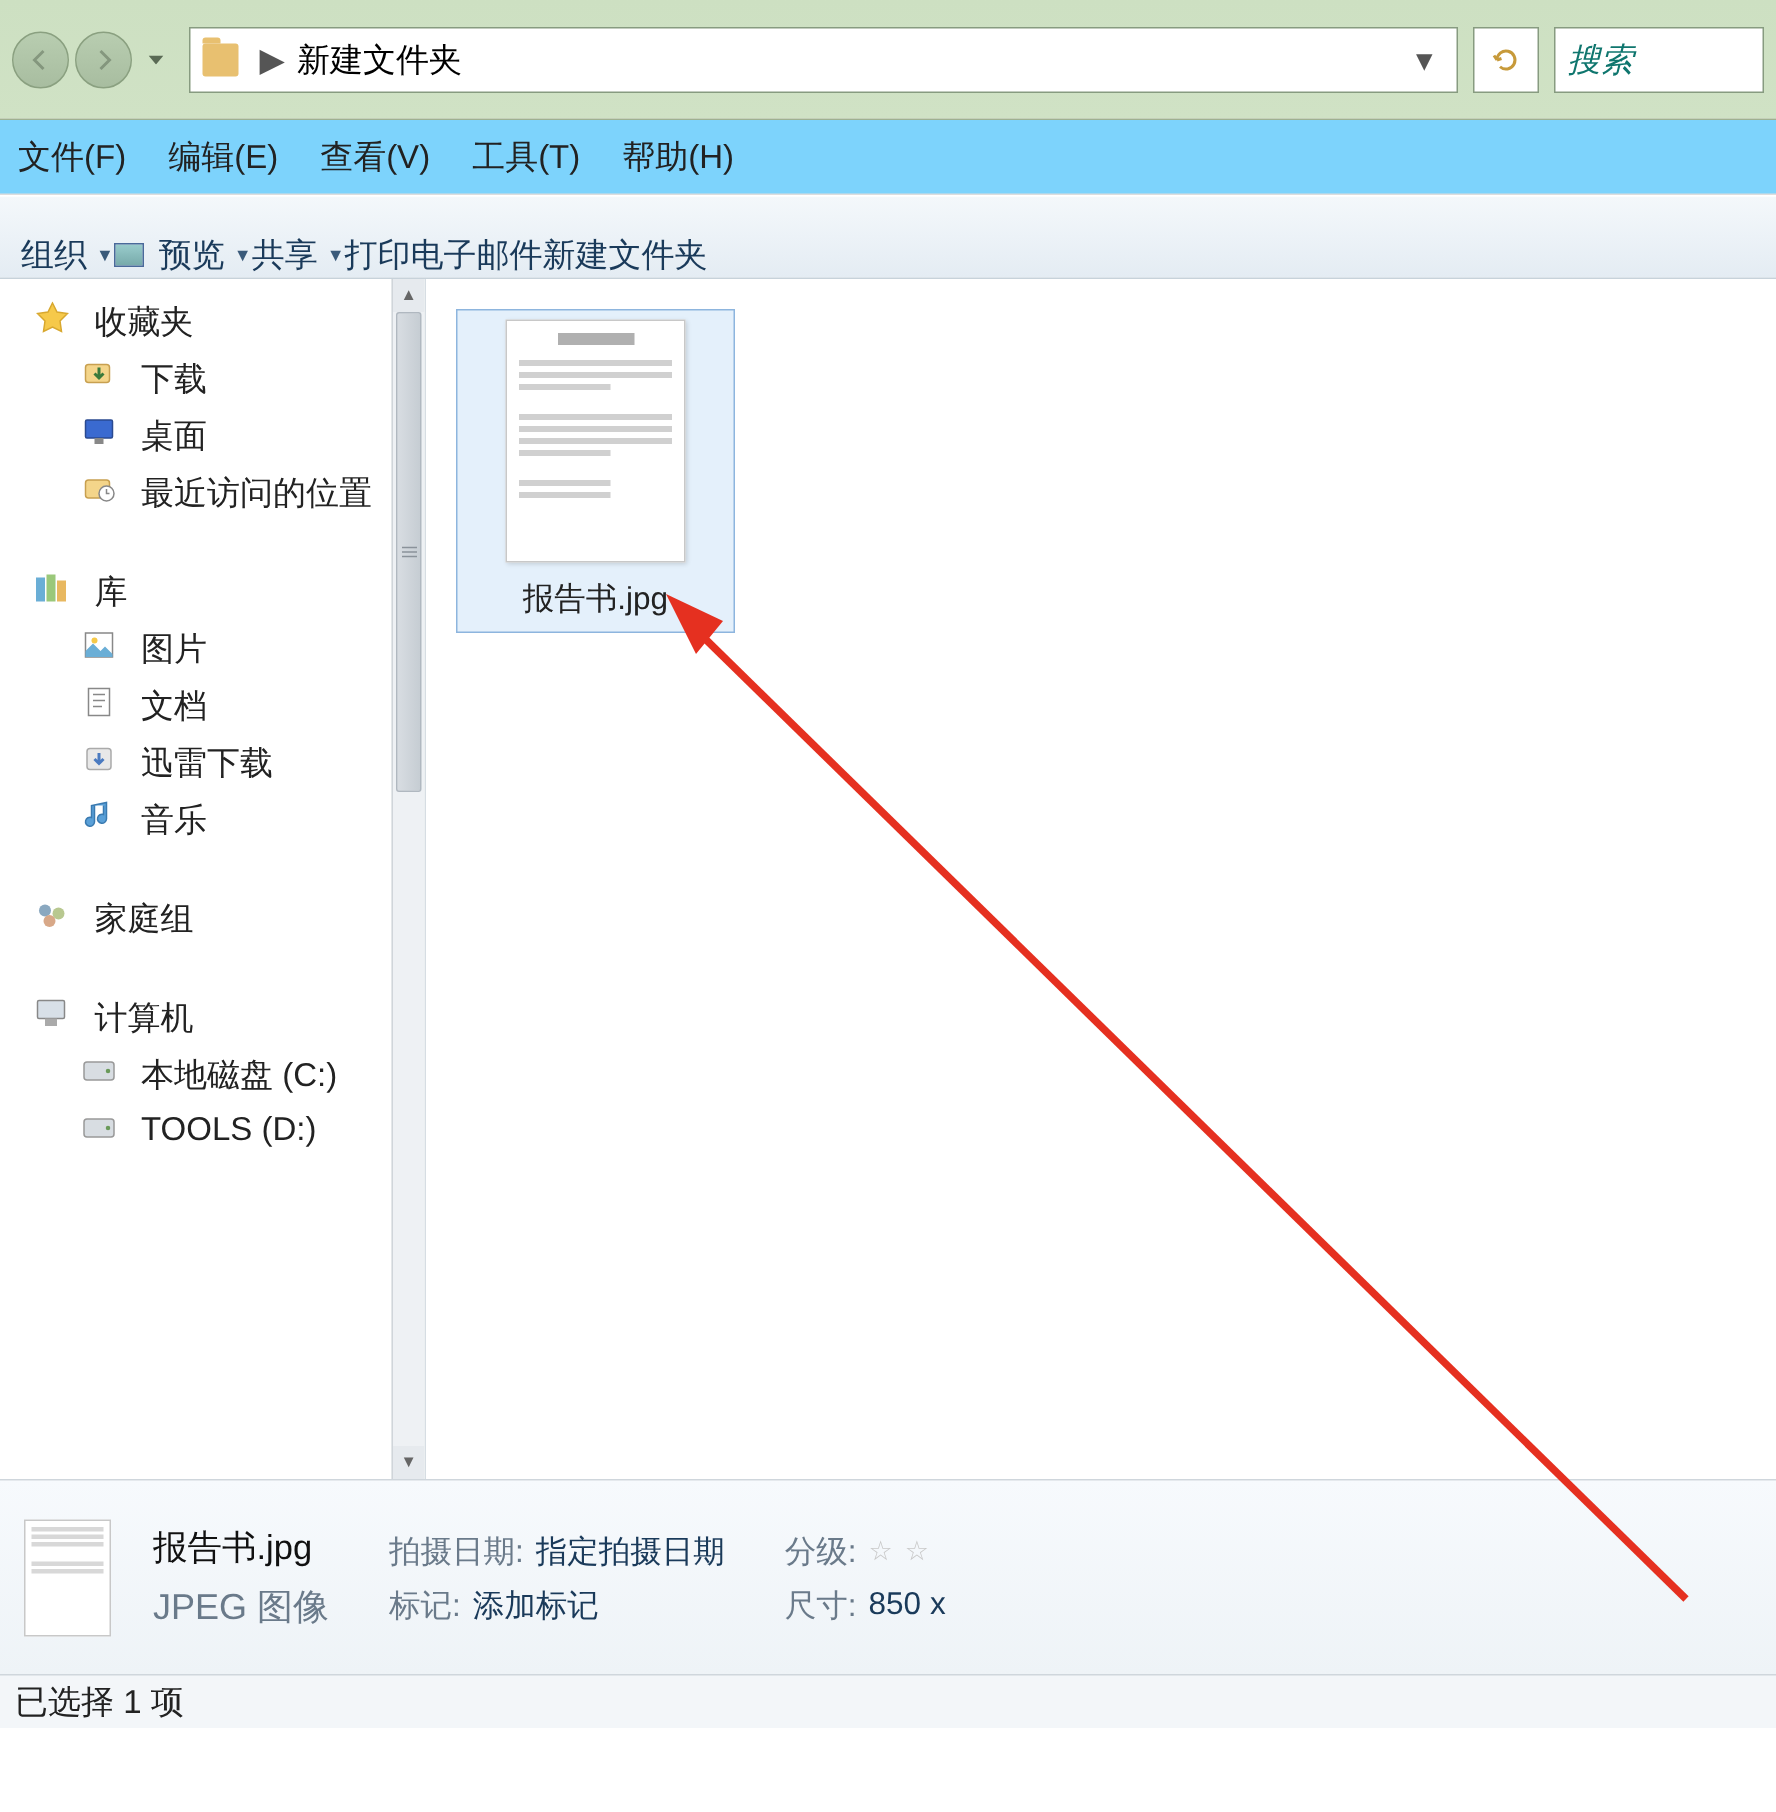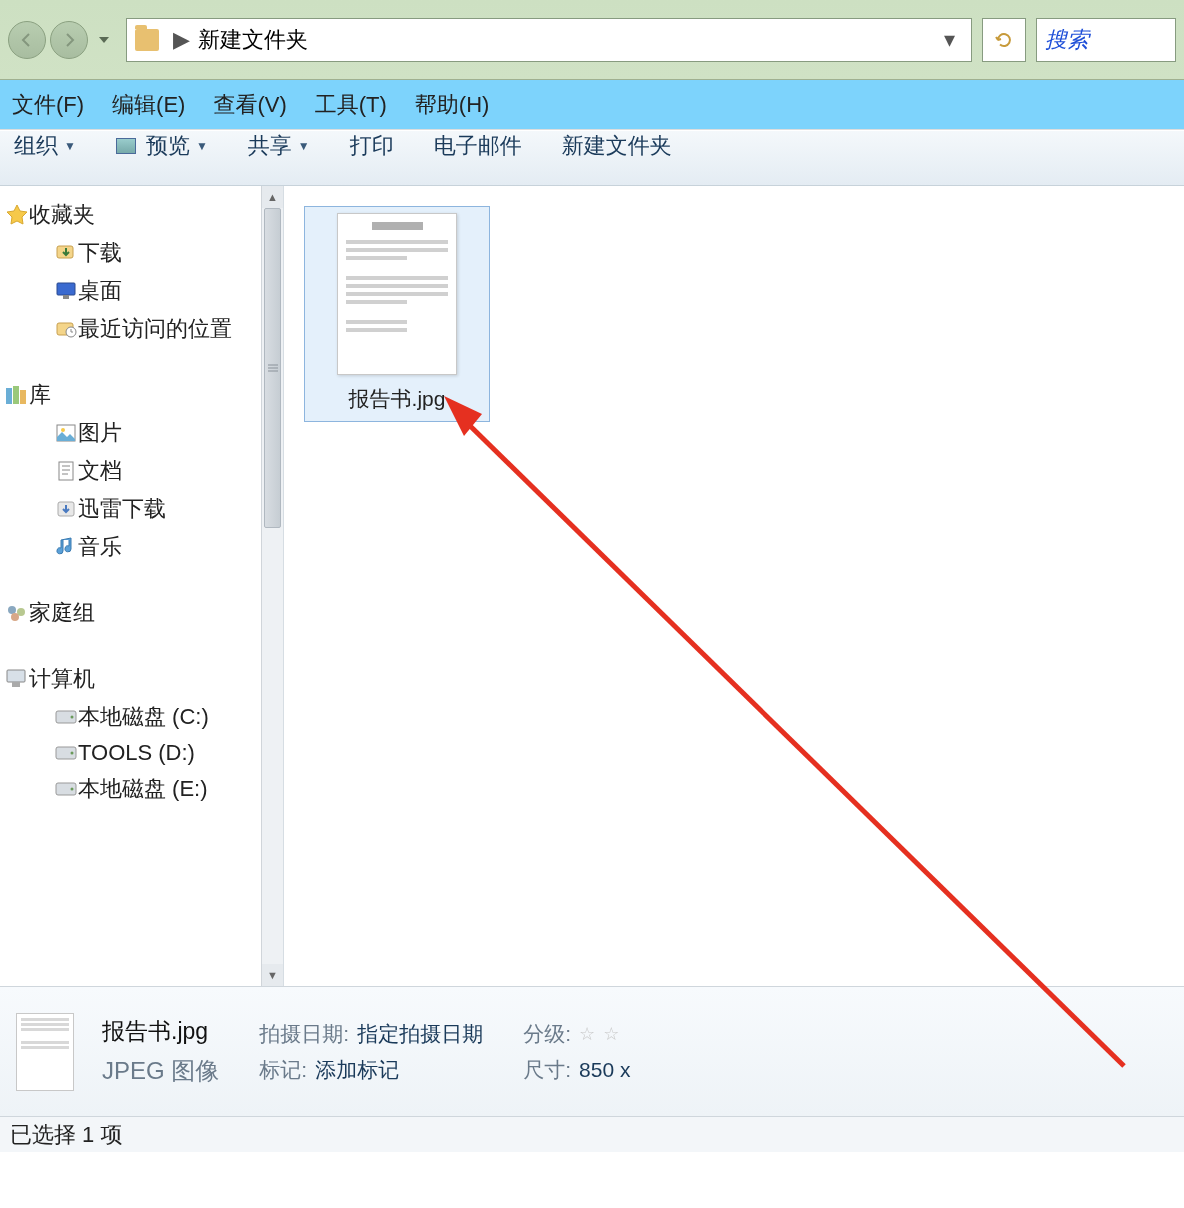--- a/index.html
+++ b/index.html
@@ -8,45 +8,45 @@
 
 .navbar { height:80px; background:linear-gradient(#cde0c2,#d0e2c5); display:flex; align-items:center; padding:0 8px; border-bottom:1px solid #a0b090; }
 .nav-btn { width:38px; height:38px; border-radius:50%; background:linear-gradient(#b8cdb0,#a8bda0); border:1px solid #8aa080; margin-right:4px; display:flex; align-items:center; justify-content:center; }
 .nav-btn svg{opacity:.5}
 .drop { width:24px; height:38px; display:flex; align-items:center; justify-content:center; }
 .addr { flex:1; height:44px; background:#fff; border:1px solid #879b80; margin:0 10px; display:flex; align-items:center; padding:0 8px; font-size:22px; }
 .addr .folder-ic{width:24px;height:22px;background:#e8c070;border-radius:2px;margin-right:6px;position:relative}
 .addr .folder-ic:before{content:"";position:absolute;top:-4px;left:0;width:12px;height:4px;background:#e8c070;border-radius:2px 2px 0 0}
 .addr .chev{margin:0 8px;color:#555}
 .refresh{width:44px;height:44px;background:#fff;border:1px solid #879b80;display:flex;align-items:center;justify-content:center;margin-right:10px}
-.search{flex:0 0 140px;height:44px;background:#fff;border:1px solid #879b80;display:flex;align-items:center;padding:0 8px;color:#1d4ed8;font-size:22px;font-style:italic}
+.search{flex:0 0 140px;height:44px;background:#fff;border:1px solid #879b80;display:flex;align-items:center;padding:0 8px;color:#0f766e;font-size:22px;font-style:italic}
 
 
 .menubar{height:50px;display:flex;align-items:center;padding:0 12px;gap:28px;font-size:22px;color:#222;background:#7dd3fc;border-bottom:1px solid #ddd}
 .menubar span{cursor:default}
 
 
-.toolbar{height:56px;background:linear-gradient(#f4f8fb,#e4ecf3);border-bottom:1px solid #c7d2da;border-top:1px solid #fff;display:flex;align-items:flex-start;padding:0 14px;gap:40px;font-size:22px;color:#1a3a5a}
+.toolbar{height:56px;background:linear-gradient(#f4f8fb,#e4ecf3);border-bottom:1px solid #c7d2da;border-top:1px solid #fff;display:flex;align-items:flex-end;padding:0 14px;font-size:22px;color:#1a3a5a}
 .toolbar .tb{display:flex;align-items:center;gap:6px}
 .toolbar .drop-arr{font-size:12px;color:#3a5a7a}
 .preview-ic{width:20px;height:16px;border:1px solid #4a6a9a;background:linear-gradient(#9cc,#7aa);margin-right:4px}
 
 
 .body{display:flex;height:800px}
 .sidebar{width:284px;border-right:1px solid #d6dde3;background:#fff;overflow:hidden;position:relative}
 .scrollbar{position:absolute;right:0;top:0;width:22px;height:100%;background:#eef1f4;border-left:1px solid #d0d5da}
 .scroll-up,.scroll-dn{height:22px;display:flex;align-items:center;justify-content:center;font-size:11px;color:#666;background:#e6eaee}
 .scroll-track{position:absolute;top:22px;bottom:22px;left:0;right:0}
 .scroll-thumb{position:absolute;left:2px;right:2px;top:0;height:320px;background:linear-gradient(90deg,#d8dde2,#c6cdd3);border:1px solid #b0b8c0;border-radius:2px}
 .scroll-grip{position:absolute;top:50%;left:50%;transform:translate(-50%,-50%);display:flex;flex-direction:column;gap:2px}
 .scroll-grip span{width:10px;height:1px;background:#8a929a}
 
 .tree{padding:10px 0;font-size:22px;color:#222}
 .tree-group{margin-bottom:28px}
-.tree-item{display:flex;align-items:center;gap:0;padding:4px 0 4px 5px;white-space:nowrap}
+.tree-item{display:flex;align-items:flex-start;gap:16px;padding:4px 0 4px 23px;white-space:nowrap}
 .tree-item.child{padding-left:54px}
 .ic{width:24px;height:24px;flex:none;display:flex;align-items:center;justify-content:center}
 
 .main{flex:1;background:#fff;position:relative;padding:20px}
 .file-tile{width:186px;height:216px;border:1px solid #8db5de;background:#e4f0fb;padding:6px;display:flex;flex-direction:column;align-items:center}
 .thumb{width:120px;height:162px;background:#fff;border:1px solid #c8c8c8;box-shadow:1px 1px 3px rgba(0,0,0,.15);padding:8px;display:flex;flex-direction:column;gap:4px}
 .thumb .ln{height:4px;background:#d0d0d0}
 .thumb .ln.sh{width:60%}
 .thumb .hdr{height:8px;width:50%;background:#b0b0b0;align-self:center;margin-bottom:6px}
 .file-tile .name{margin-top:10px;font-size:21px;color:#222}
@@ -264,29 +264,20 @@
           <span>本地磁盘 (C:)</span>
         </div>
         <div class="tree-item child">
           <span class="ic">
               <svg width="22" height="18">
                 <rect x="1" y="3" width="20" height="12" rx="2" fill="#d8dde2" stroke="#999"></rect>
                 <circle cx="17" cy="9" r="1.5" fill="#6a9a5a"></circle>
               </svg>
             </span>
           <span>TOOLS (D:)</span>
-        </div>
-        <div class="tree-item child">
-          <span class="ic">
-              <svg width="22" height="18">
-                <rect x="1" y="3" width="20" height="12" rx="2" fill="#d8dde2" stroke="#999"></rect>
-                <circle cx="17" cy="9" r="1.5" fill="#6a9a5a"></circle>
-              </svg>
-            </span>
-          <span>本地磁盘 (E:)</span>
         </div>
       </div>
 
     </div>
     <div class="scrollbar">
       <div class="scroll-up">▲</div>
       <div class="scroll-track">
         <div class="scroll-thumb">
           <div class="scroll-grip">
               <span></span>

